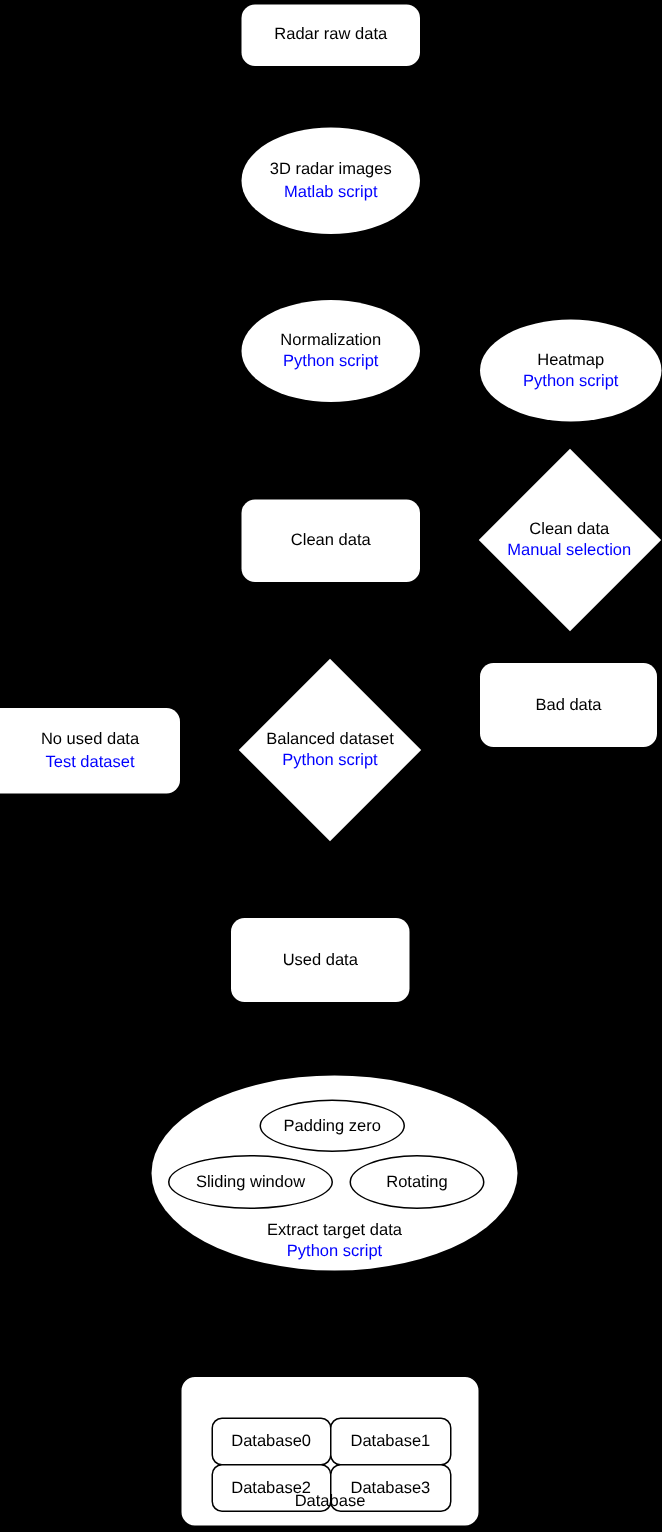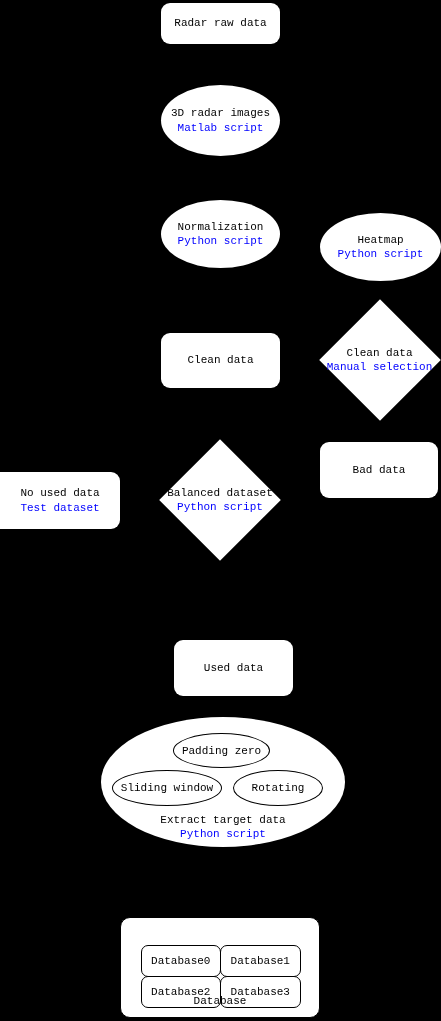--- a/index.html
+++ b/index.html
@@ -14,21 +14,20 @@
     position: relative;
     overflow: hidden;
     font-family: "Liberation Sans", sans-serif;
   }
   #diagram-root {
     position: absolute;
     left: 0;
     top: 0;
     width: 441px;
     height: 1021px;
-    font-family: Liberation Mono, monospace;
   }
   .node {
     position: absolute;
     box-sizing: border-box;
     background: #ffffff;
     color: #000000;
     display: flex;
     flex-direction: column;
     align-items: center;
     justify-content: center;
@@ -206,21 +205,21 @@
     <div class="diamond-label">
       <span class="line1">Balanced dataset</span>
       <span class="line2">Python script</span>
     </div>
   </div>
 
   <div class="node rect" id="node-bad-data" style="left:320px; top:442px; width:118px; height:56px;">
     <span class="line1">Bad data</span>
   </div>
 
-  <div class="node rect" id="node-used-data" style="left:174px; top:612px; width:119px; height:56px;margin-top:28px;">
+  <div class="node rect" id="node-used-data" style="left:154px; top:612px; width:119px; height:56px;">
     <span class="line1">Used data</span>
   </div>
 
   <div id="extract-group">
     <div id="extract-outer-ellipse"></div>
 
     <div class="sub-ellipse" id="sub-padding-zero" style="left:72px; top:16px; width:97px; height:35px;">
       <span>Padding zero</span>
     </div>
 

